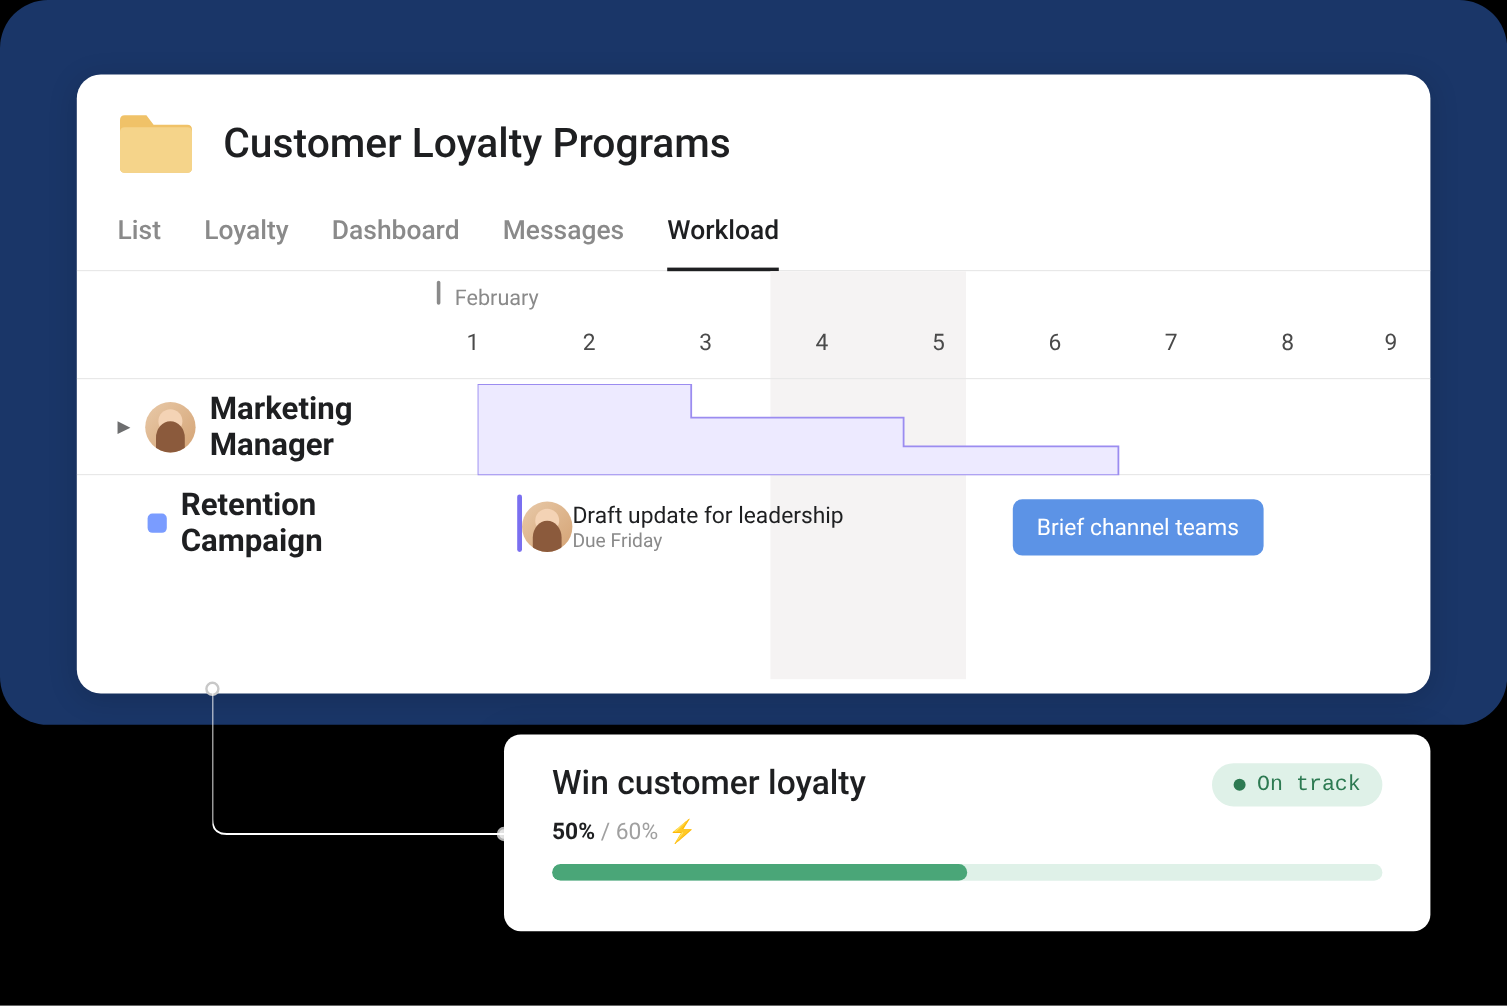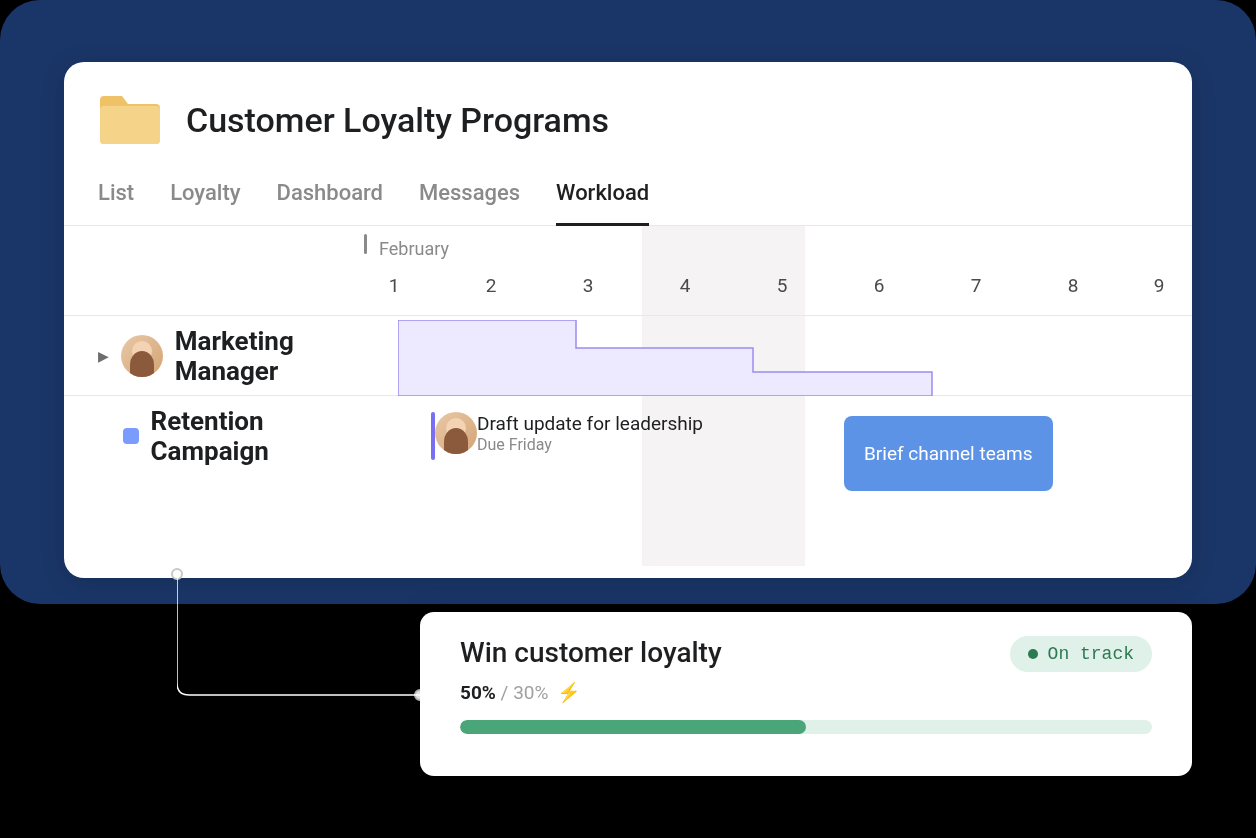--- a/index.html
+++ b/index.html
@@ -176,41 +176,41 @@
   bottom: 0;
 }
 .workload-shape {
   position: absolute;
   z-index: 1;
 }
 .task-card {
   position: absolute;
   z-index: 3;
   display: flex;
-  align-items: flex-start;
+  align-items: flex-end;
   gap: 0;
   padding-left: 17px;
 }
 .task-bar-marker {
   width: 4px;
   height: 48px;
   border-radius: 2px;
 }
 .task-info .task-title {
   font-size: 19px;
   color: #1e1f21;
 }
 .task-info .task-due {
   font-size: 16px;
   color: #8a8a8a;
 }
 .task-pill {
   position: absolute;
   z-index: 3;
-  padding: 26px 20px;
+  padding: 12px 20px;
   border-radius: 8px;
   font-size: 19px;
   color: #fff;
   font-weight: 400;
 }
 .goal-card {
   position: absolute;
   top: 612px;
   left: 420px;
   width: 772px;
@@ -363,21 +363,21 @@
   <svg class="connector" style="left:177px; top:573px;" width="250" height="130">
     <path d="M0 0 L0 110 Q0 122 12 122 L244 122" fill="none" stroke="#fff" stroke-width="1.5"></path>
   </svg>
   <div class="connector-dot" style="left:171px; top:568px;"></div>
   <div class="connector-dot" style="left:414px; top:689px;"></div>
 
   <div class="goal-card">
     <div class="goal-title">Win customer loyalty</div>
     <div class="goal-progress-text">
       <span class="goal-current">50%</span>
-      <span class="goal-target"> / <span>30%</span></span>
+      <span class="goal-target"> / <span>60%</span></span>
       <span class="goal-bolt">⚡</span>
     </div>
     <div class="goal-bar">
       <div class="goal-bar-fill" style="width:50%;"></div>
     </div>
     <div class="status-badge">
       <span class="status-dot"></span>
       <span>On track</span>
     </div>
   </div>

